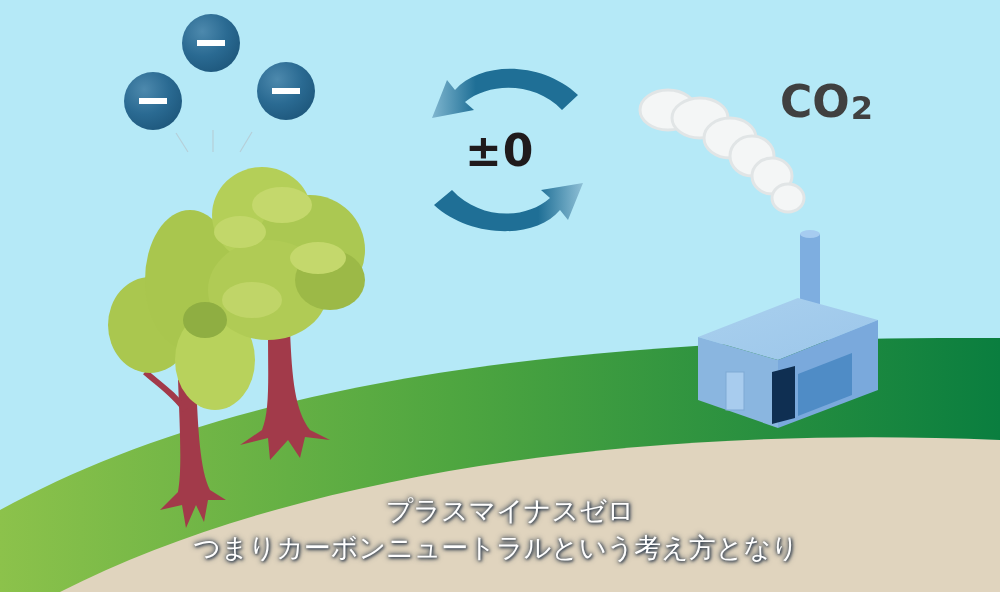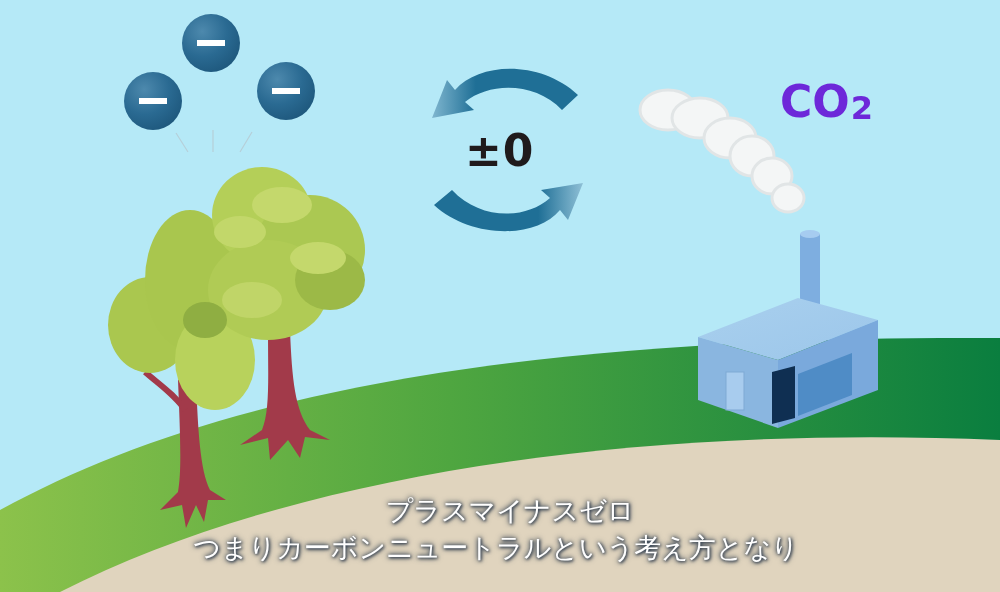--- a/index.html
+++ b/index.html
@@ -4,21 +4,21 @@
 <style>
   html, body { margin:0; padding:0; }
   body { width:1000px; height:592px; overflow:hidden; background:#b5e9f7; position:relative; font-family:"DejaVu Sans", sans-serif; }
   .scene { position:absolute; left:0; top:0; width:1000px; height:592px; }
   .scene svg { position:absolute; left:0; top:0; }
   .minus-ball { position:absolute; width:58px; height:58px; border-radius:50%;
     background: radial-gradient(circle at 35% 30%, #4d89ad 0%, #2a6a92 45%, #174d70 100%);
     display:flex; align-items:center; justify-content:center; }
   .minus-ball .bar { width:28px; height:6px; background:#ffffff; }
   .pm-label { position:absolute; left:465px; top:125px; font-family:"DejaVu Sans", sans-serif; font-weight:bold; font-size:44px; color:#1f1a1c; letter-spacing:1px; }
-  .co2 { position:absolute; left:780px; top:76px; font-family:"DejaVu Sans", sans-serif; font-weight:bold; font-size:44px; color:#6d28d9; }
+  .co2 { position:absolute; left:780px; top:76px; font-family:"DejaVu Sans", sans-serif; font-weight:bold; font-size:44px; color:#404040; }
   .co2 .sub { font-size:32px; vertical-align:0; position:relative; top:2px; margin-left:1px; }
   .subtitle { position:absolute; left:0; width:1000px; text-align:center; color:#ffffff; font-family:"DejaVu Sans", sans-serif; font-size:27px;
     text-shadow: 0 0 4px #3c4a5a, 0 0 6px #3c4a5a, 1px 1px 3px #2a3340; }
   .sub1 { top:493px; left:10px; }
   .sub2 { top:530px; left:-4px; }
 </style>
 </head>
 <body>
 
 <div class="scene">

